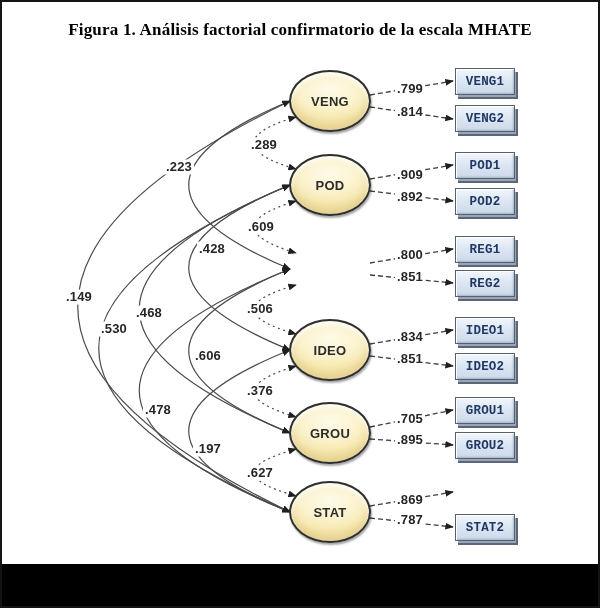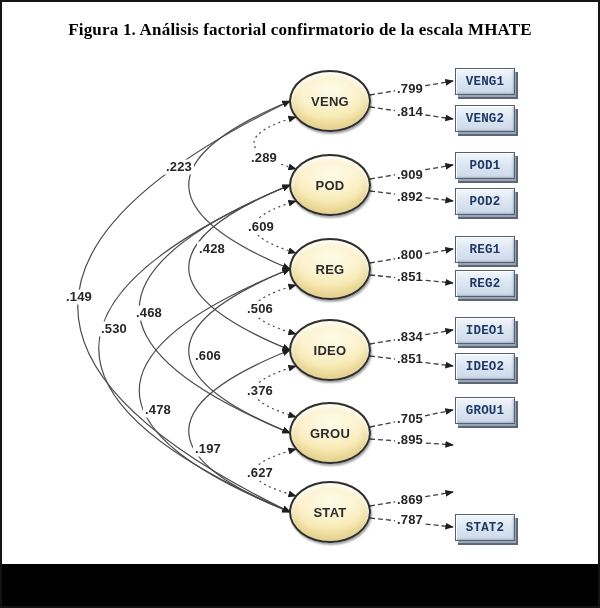--- a/index.html
+++ b/index.html
@@ -80,50 +80,50 @@
       <path d="M368,354 L451,364" marker-end="url(#ah)"></path>
       <path d="M368,425 L451,408" marker-end="url(#ah)"></path>
       <path d="M368,437 L451,443" marker-end="url(#ah)"></path>
       <path d="M368,504 L451,490" marker-end="url(#ah)"></path>
       <path d="M368,516 L451,525" marker-end="url(#ah)"></path>
     </g>
   </svg>
 
   <div class="factor" style="top:68px">VENG</div>
   <div class="factor" style="top:152px">POD</div>
-  <div class="factor" style="top:236px">REG</div>
   <div class="factor" style="top:317px">IDEO</div>
   <div class="factor" style="top:400px">GROU</div>
   <div class="factor" style="top:479px">STAT</div>
 
   <div class="ind-box" style="top:66px">VENG1</div>
   <div class="ind-box" style="top:103px">VENG2</div>
   <div class="ind-box" style="top:150px">POD1</div>
   <div class="ind-box" style="top:186px">POD2</div>
   <div class="ind-box" style="top:234px">REG1</div>
   <div class="ind-box" style="top:268px">REG2</div>
   <div class="ind-box" style="top:315px">IDEO1</div>
   <div class="ind-box" style="top:351px">IDEO2</div>
   <div class="ind-box" style="top:395px">GROU1</div>
+  <div class="ind-box" style="top:430px">GROU2</div>
   <div class="ind-box" style="top:512px">STAT2</div>
 
   <span class="num" style="left:408px;top:87px">.799</span>
   <span class="num" style="left:408px;top:110px">.814</span>
   <span class="num" style="left:408px;top:173px">.909</span>
   <span class="num" style="left:408px;top:195px">.892</span>
   <span class="num" style="left:408px;top:253px">.800</span>
   <span class="num" style="left:408px;top:275px">.851</span>
   <span class="num" style="left:408px;top:335px">.834</span>
   <span class="num" style="left:408px;top:357px">.851</span>
   <span class="num" style="left:408px;top:417px">.705</span>
   <span class="num" style="left:408px;top:438px">.895</span>
   <span class="num" style="left:408px;top:498px">.869</span>
   <span class="num" style="left:408px;top:518px">.787</span>
 
-  <span class="num" style="left:262px;top:156px">.289</span>
+  <span class="num" style="left:262px;top:143px">.289</span>
   <span class="num" style="left:177px;top:165px">.223</span>
   <span class="num" style="left:77px;top:295px">.149</span>
   <span class="num" style="left:259px;top:225px">.609</span>
   <span class="num" style="left:210px;top:247px">.428</span>
   <span class="num" style="left:147px;top:311px">.468</span>
   <span class="num" style="left:112px;top:327px">.530</span>
   <span class="num" style="left:258px;top:307px">.506</span>
   <span class="num" style="left:206px;top:354px">.606</span>
   <span class="num" style="left:156px;top:408px">.478</span>
   <span class="num" style="left:258px;top:389px">.376</span>

